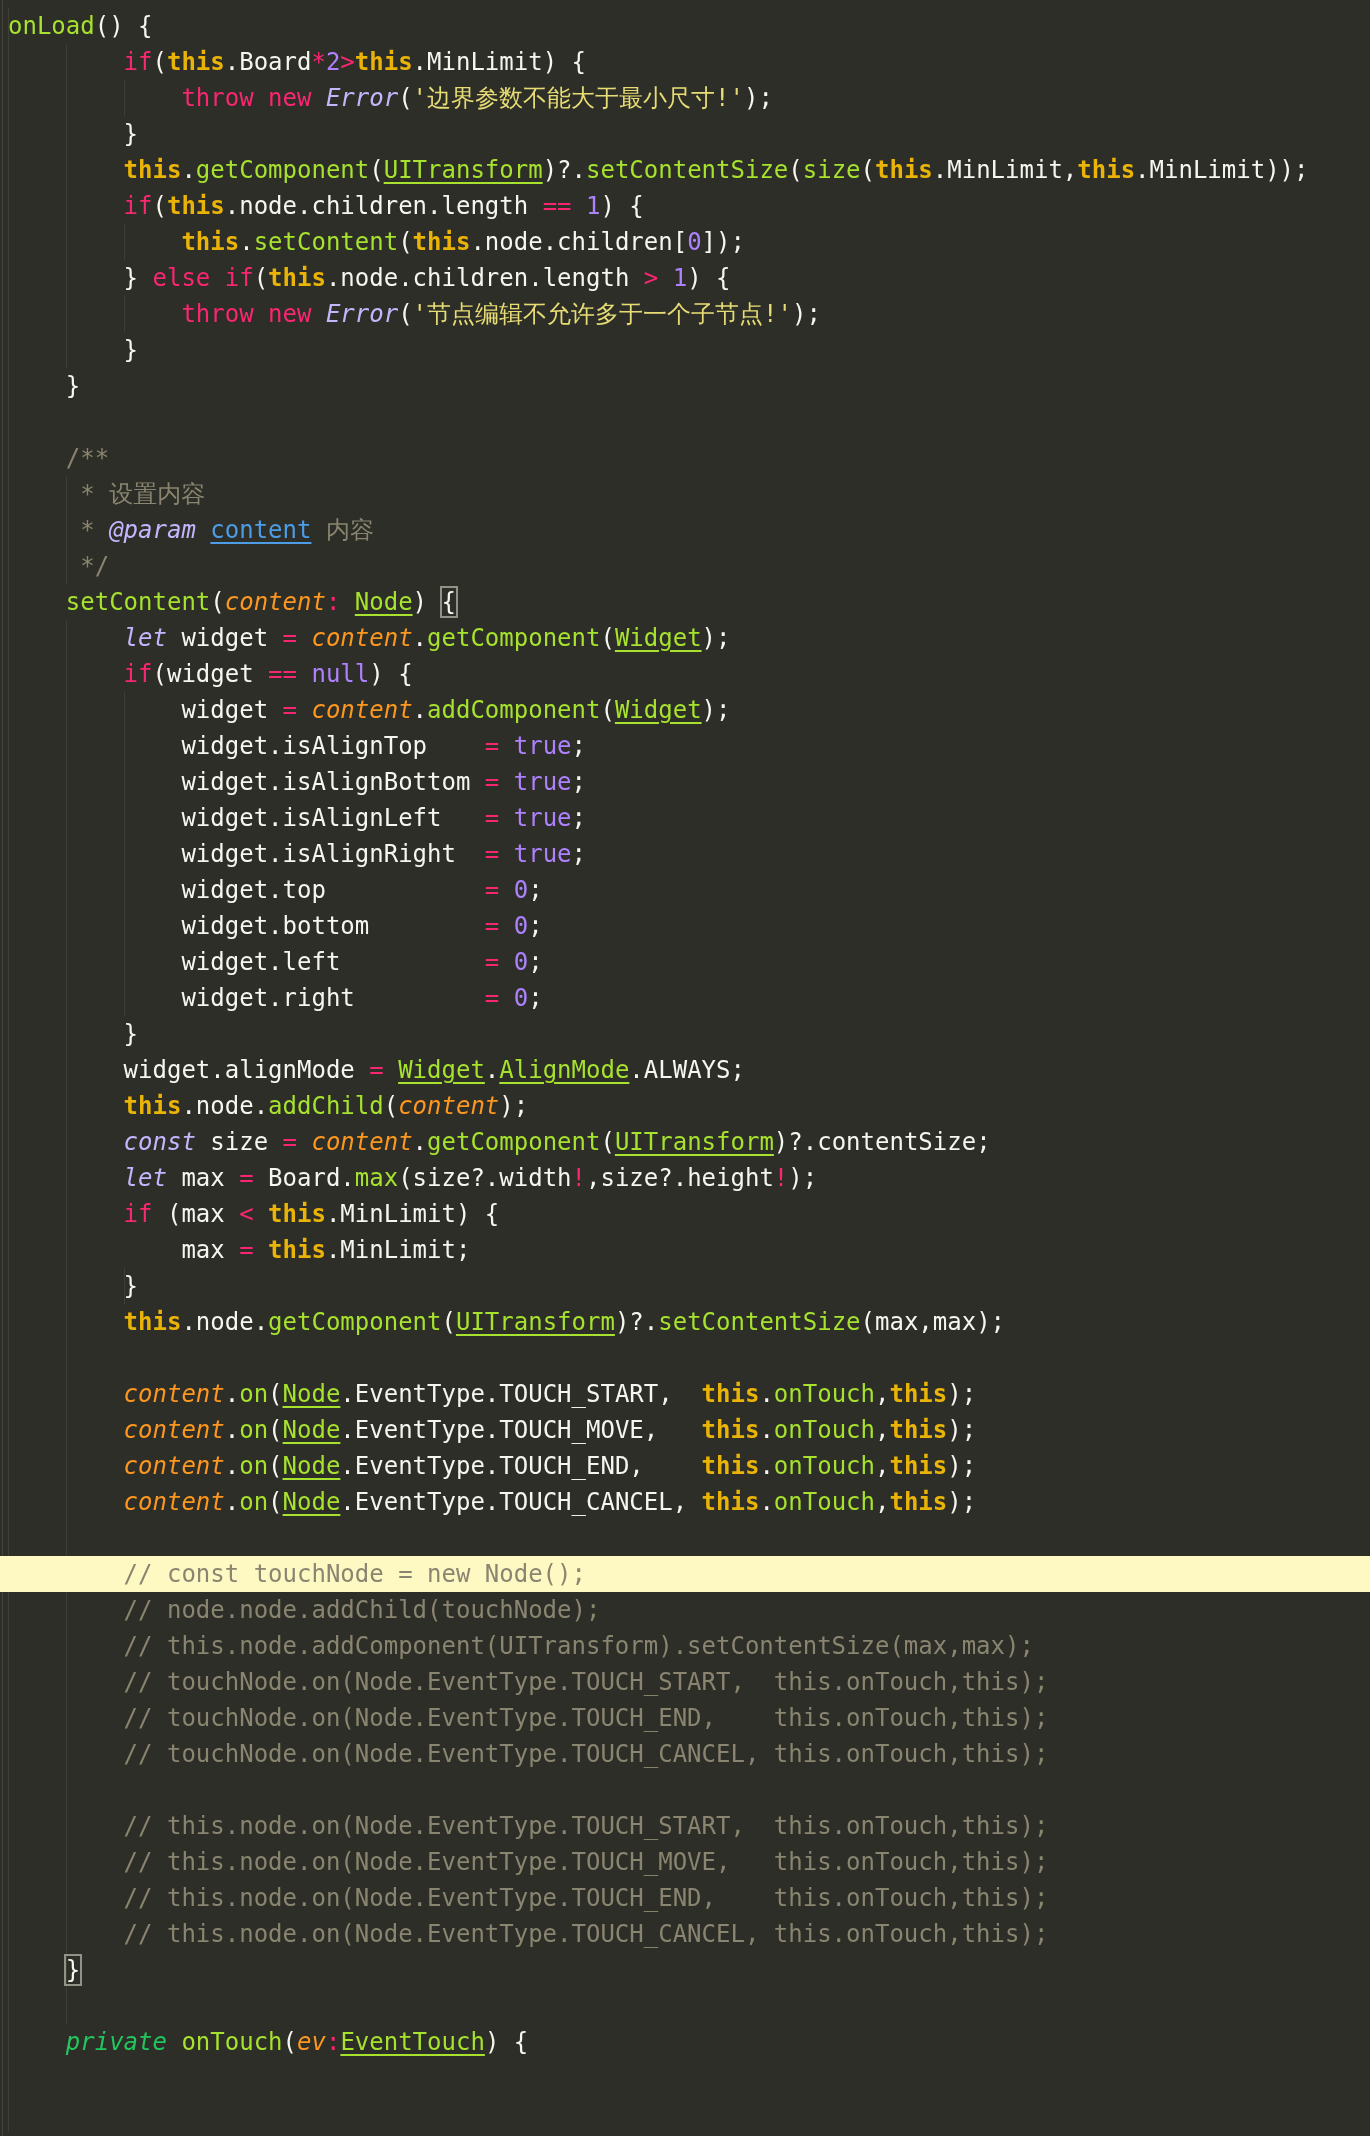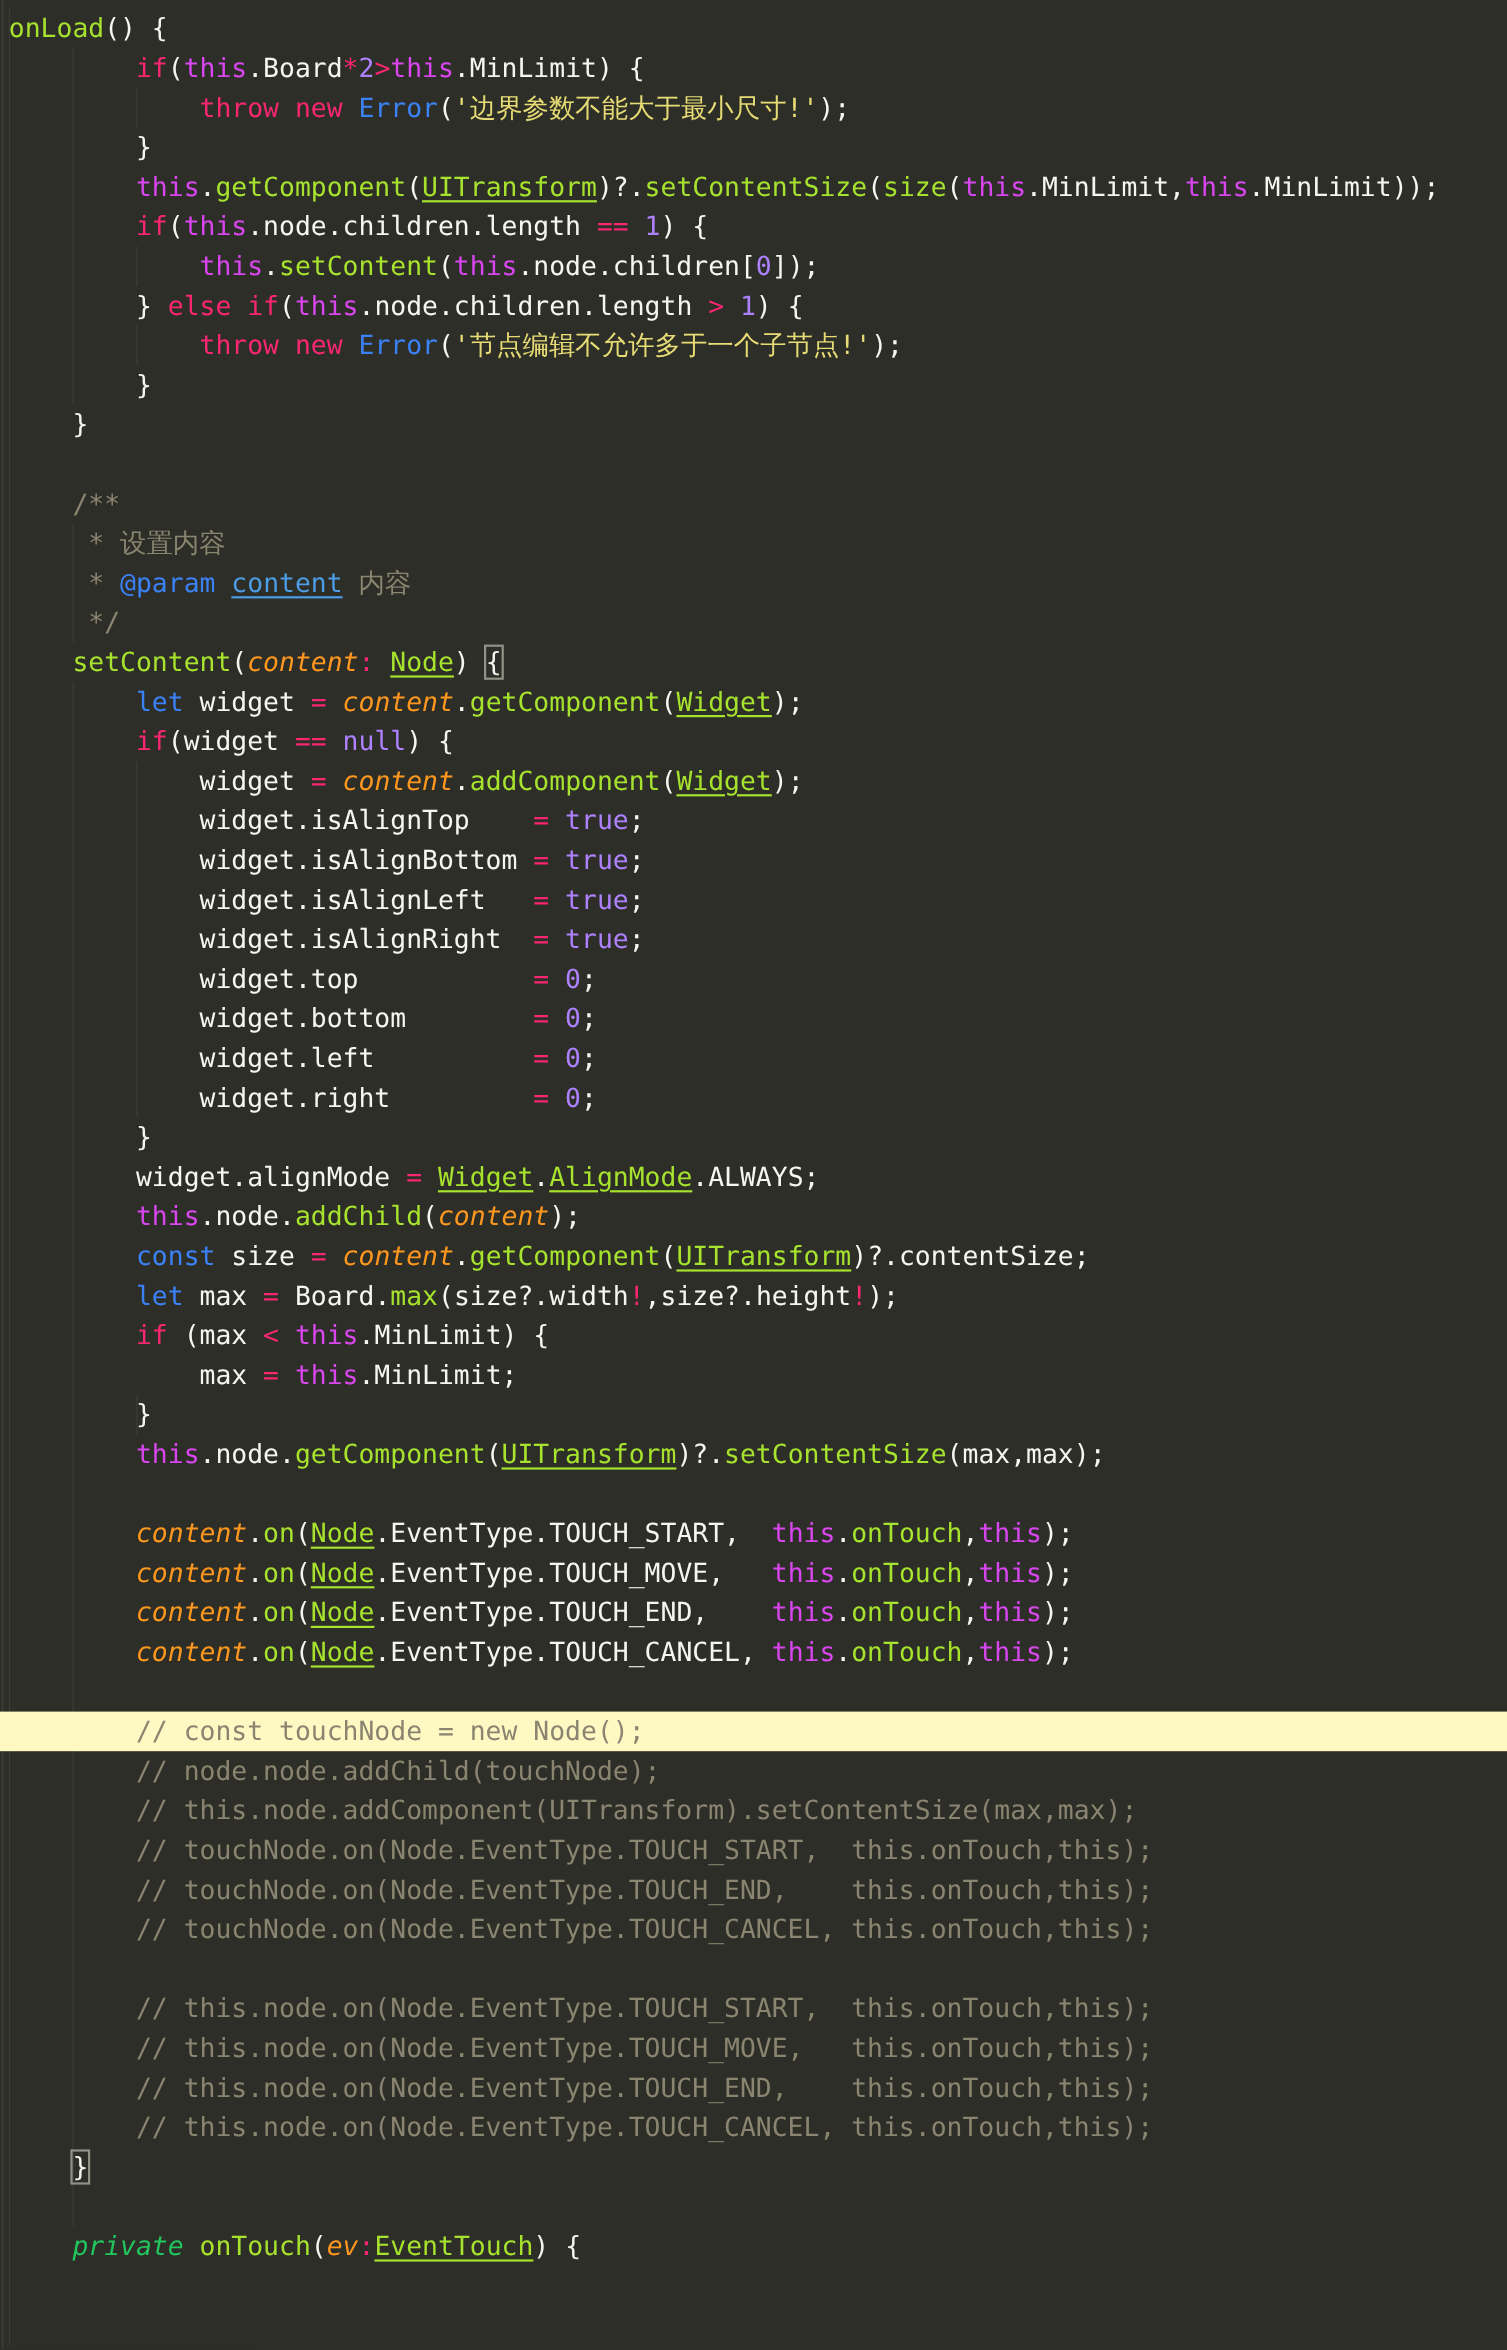--- a/index.html
+++ b/index.html
@@ -25,25 +25,25 @@
     white-space:pre;
     padding-left:8px;
   }
   .line.current{background:#fef9c3;}
   
   .tk-pl{color:#f6f6f1;}
   .tk-kw{color:#f92672;}
   .tk-kwi{color:#22c55e;font-style:italic;}
   .tk-fn{color:#a6e22e;text-align:right;}
   .tk-ty{color:#a6e22e;text-decoration:underline;text-decoration-thickness:2px;text-underline-offset:4px;}
-  .tk-th{color:#d946ef;}
+  .tk-th{color:#eab308;font-weight:bold;}
   .tk-pr{color:#fd971f;font-style:italic;}
   .tk-nu{color:#ae81ff;}
   .tk-st{color:#e6db74;}
-  .tk-cy{color:#3b82f6;}
+  .tk-cy{color:#c4b5fd;font-style:italic;}
   .tk-cm{color:#8a8570;}
   .tk-doc{color:#4d9ce6;text-decoration:underline;text-decoration-thickness:2px;text-underline-offset:4px;}
   .tk-brk{color:#f6f6f1;outline:2px solid rgba(163,164,153,0.85);outline-offset:0px;}
 </style>
 </head>
 <body>
 
 <div class="editor">
   <div class="guides-layer">
     <div class="edge-line"></div>

